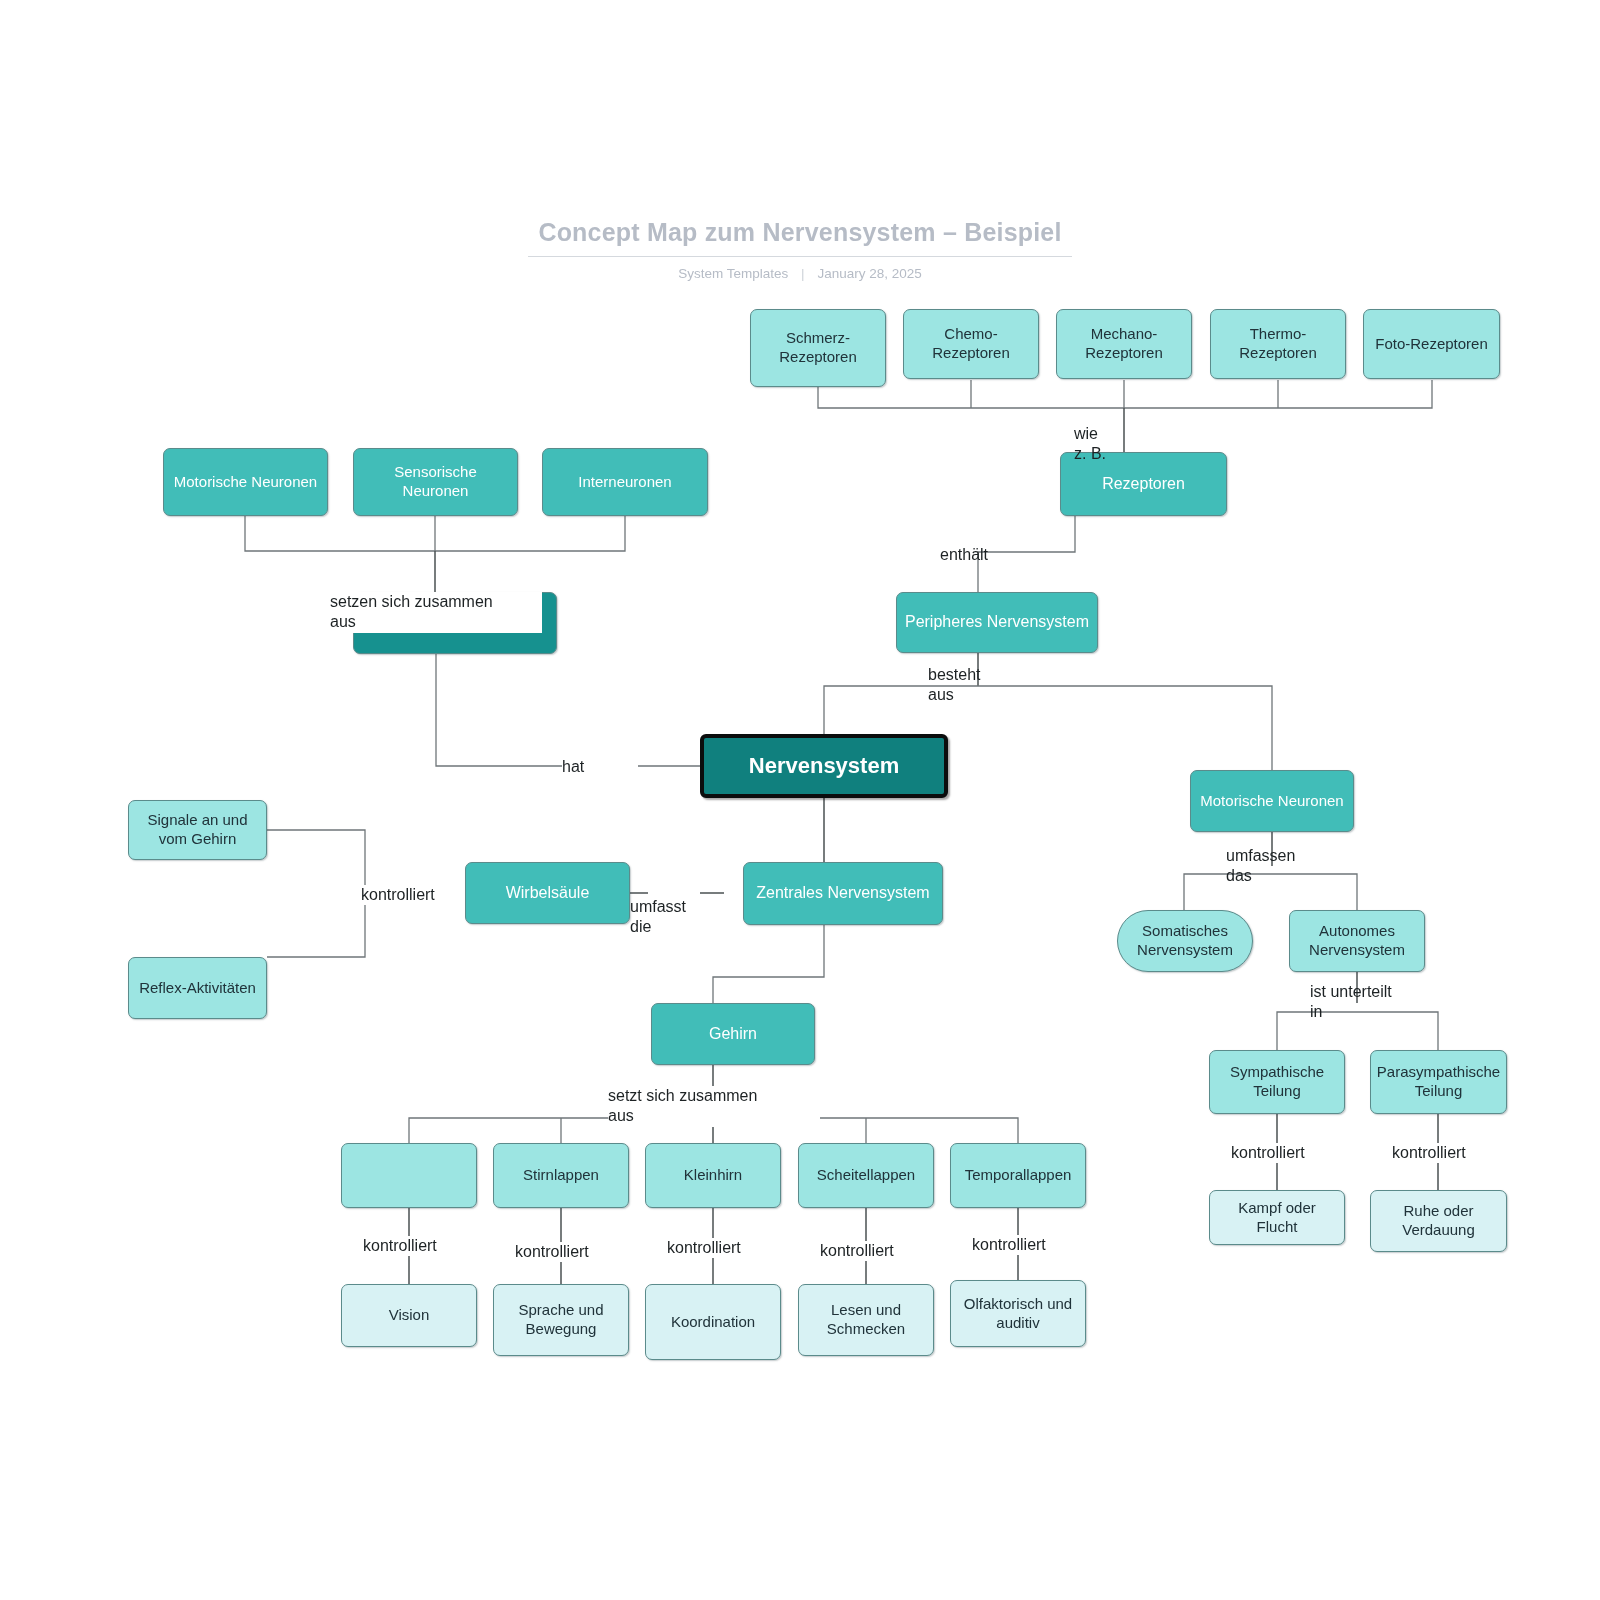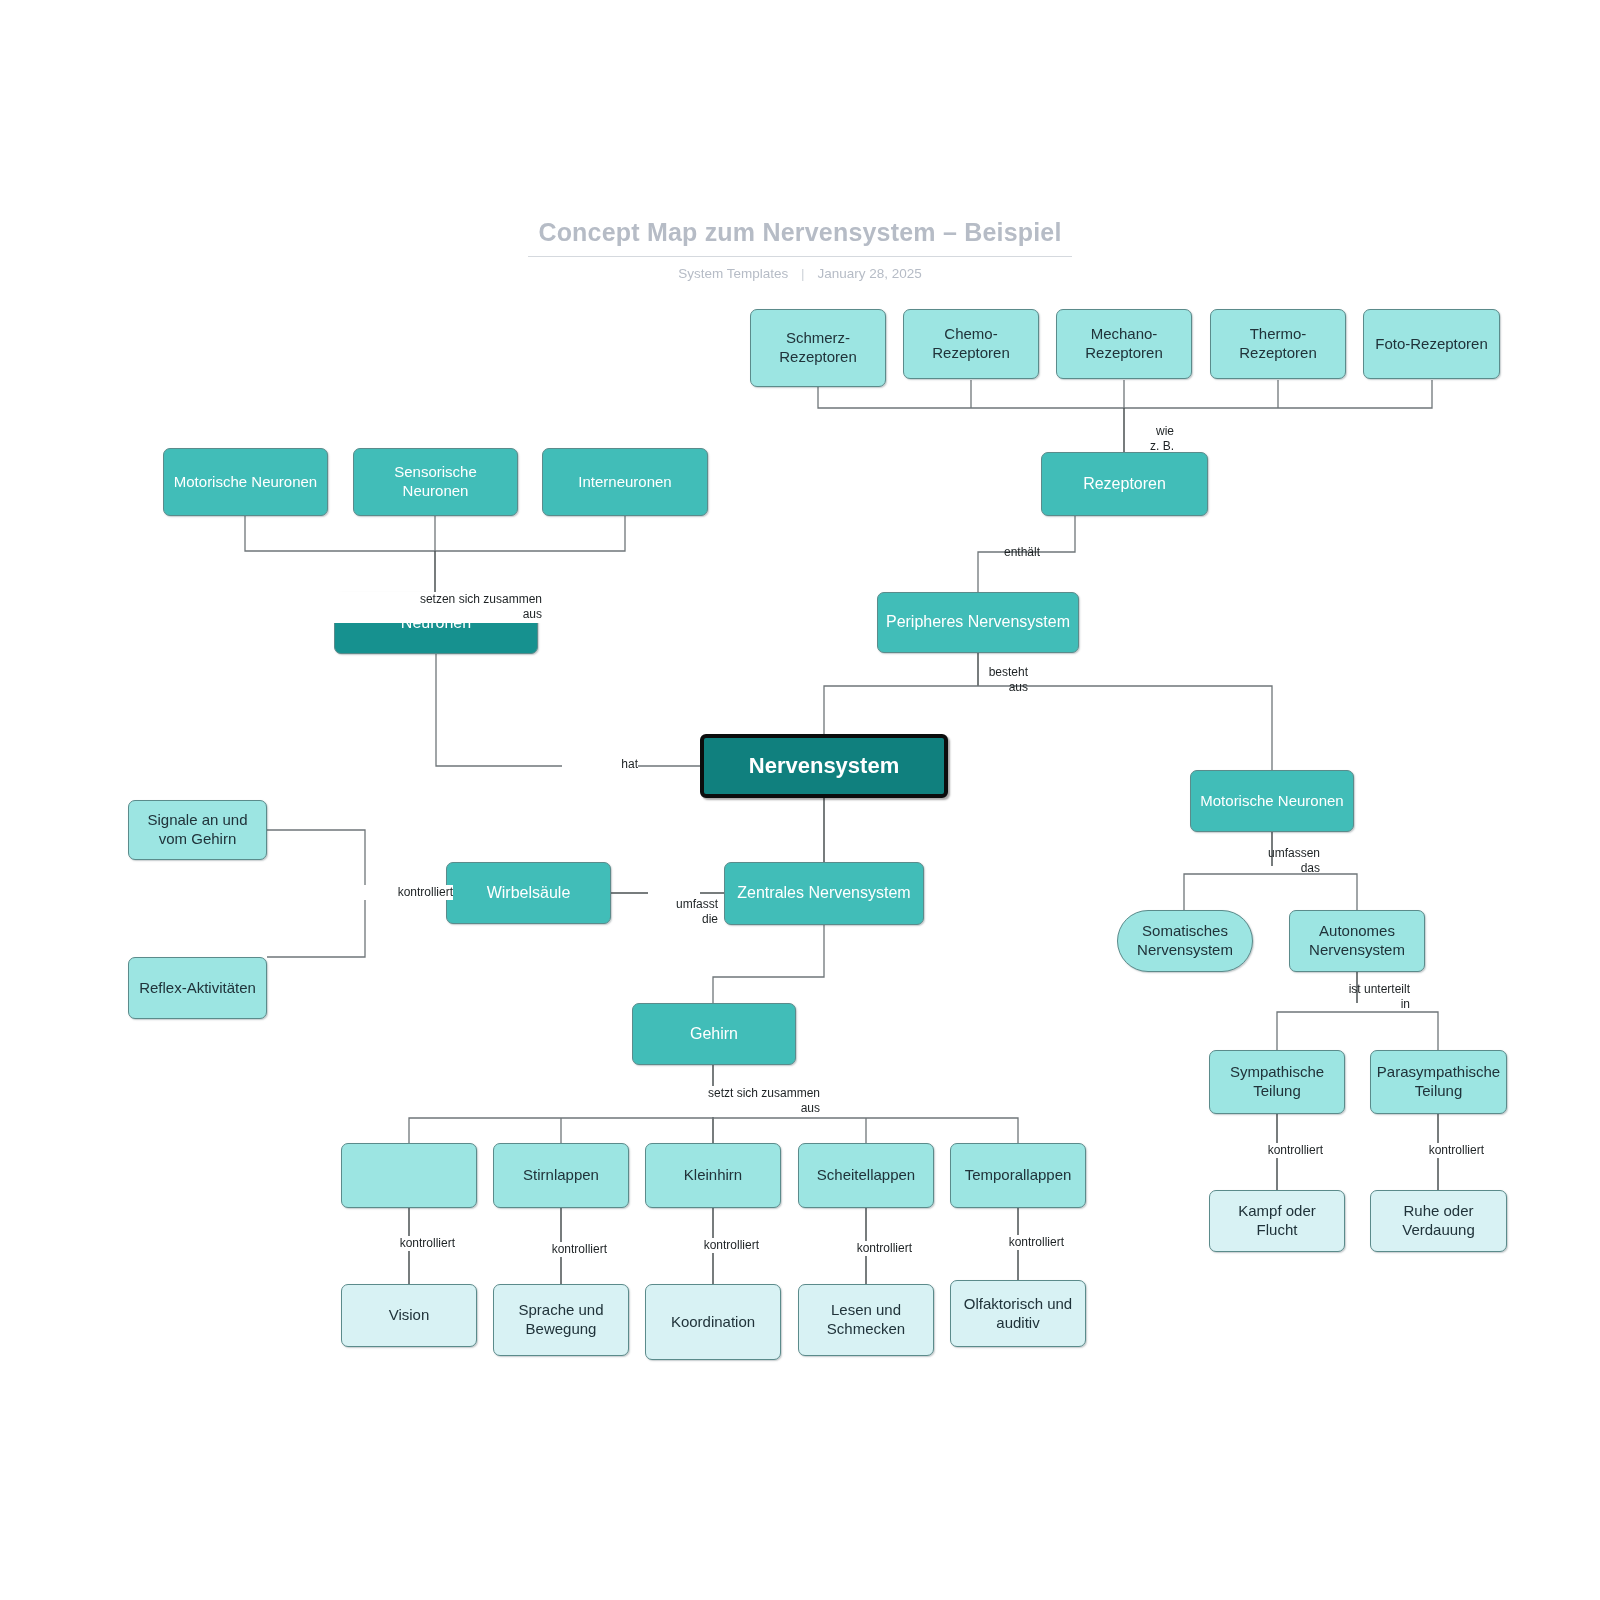--- a/index.html
+++ b/index.html
@@ -30,31 +30,31 @@
     box-shadow:1px 1px 1.5px rgba(60,80,85,.30);
     z-index:5;
   }
   .t-dark  {background:#16918f;color:#ffffff;}
   .t-mid   {background:#41bdb8;color:#ffffff;}
   .t-light {background:#9ce5e2;color:#20333a;}
   .t-pale  {background:#d8f2f4;color:#20333a;}
 
   .node span{display:block;padding:0 6px;}
   .fs15{font-size:15px;}
-  .fs16{font-size:16px;}
+  .fs16{font-size:16px;margin-left:19px;}
 
   .root{
     background:#10807e;color:#ffffff;border:4px solid #0b0d0d;border-radius:6px;
     font-size:22px;font-weight:bold;box-shadow:2px 2px 2px rgba(0,0,0,.35);
   }
 
   
   .elabel{
-    position:absolute;z-index:8;font-size:12px;color:#1d2224;
-    text-align:right;line-height:1.28;white-space:pre-line;
+    position:absolute;z-index:8;font-size:16px;color:#1d2224;
+    text-align:left;line-height:1.28;white-space:pre-line;
     background:transparent;pointer-events:none;
   }
   .elabel.bg{background:#ffffff;}
 
   svg.wires{position:absolute;left:0;top:0;width:1600px;height:1600px;z-index:1;}
   svg.wires path,svg.wires line{fill:none;stroke:#4a5052;stroke-width:1.5;}
   svg.wires .thin{stroke:#6f7679;stroke-width:1.3;}
 </style>
 </head>
 <body>
@@ -270,21 +270,21 @@
 Teilung</span>
   </div>
   <div class="node t-light fs15" style="left:1370px;top:1050px;width:137px;height:64px;">
     <span>Parasympathische
 Teilung</span>
   </div>
 
   <div class="elabel bg" style="left:1231px;top:1143px;width:92px;">kontrolliert</div>
   <div class="elabel bg" style="left:1392px;top:1143px;width:92px;">kontrolliert</div>
 
-  <div class="node t-pale fs15" style="left:1209px;top:1190px;width:136px;height:62px;">
+  <div class="node t-pale fs15" style="left:1209px;top:1190px;width:136px;height:55px;">
     <span>Kampf oder
 Flucht</span>
   </div>
   <div class="node t-pale fs15" style="left:1370px;top:1190px;width:137px;height:62px;">
     <span>Ruhe oder
 Verdauung</span>
   </div>
 
 </div>
 

